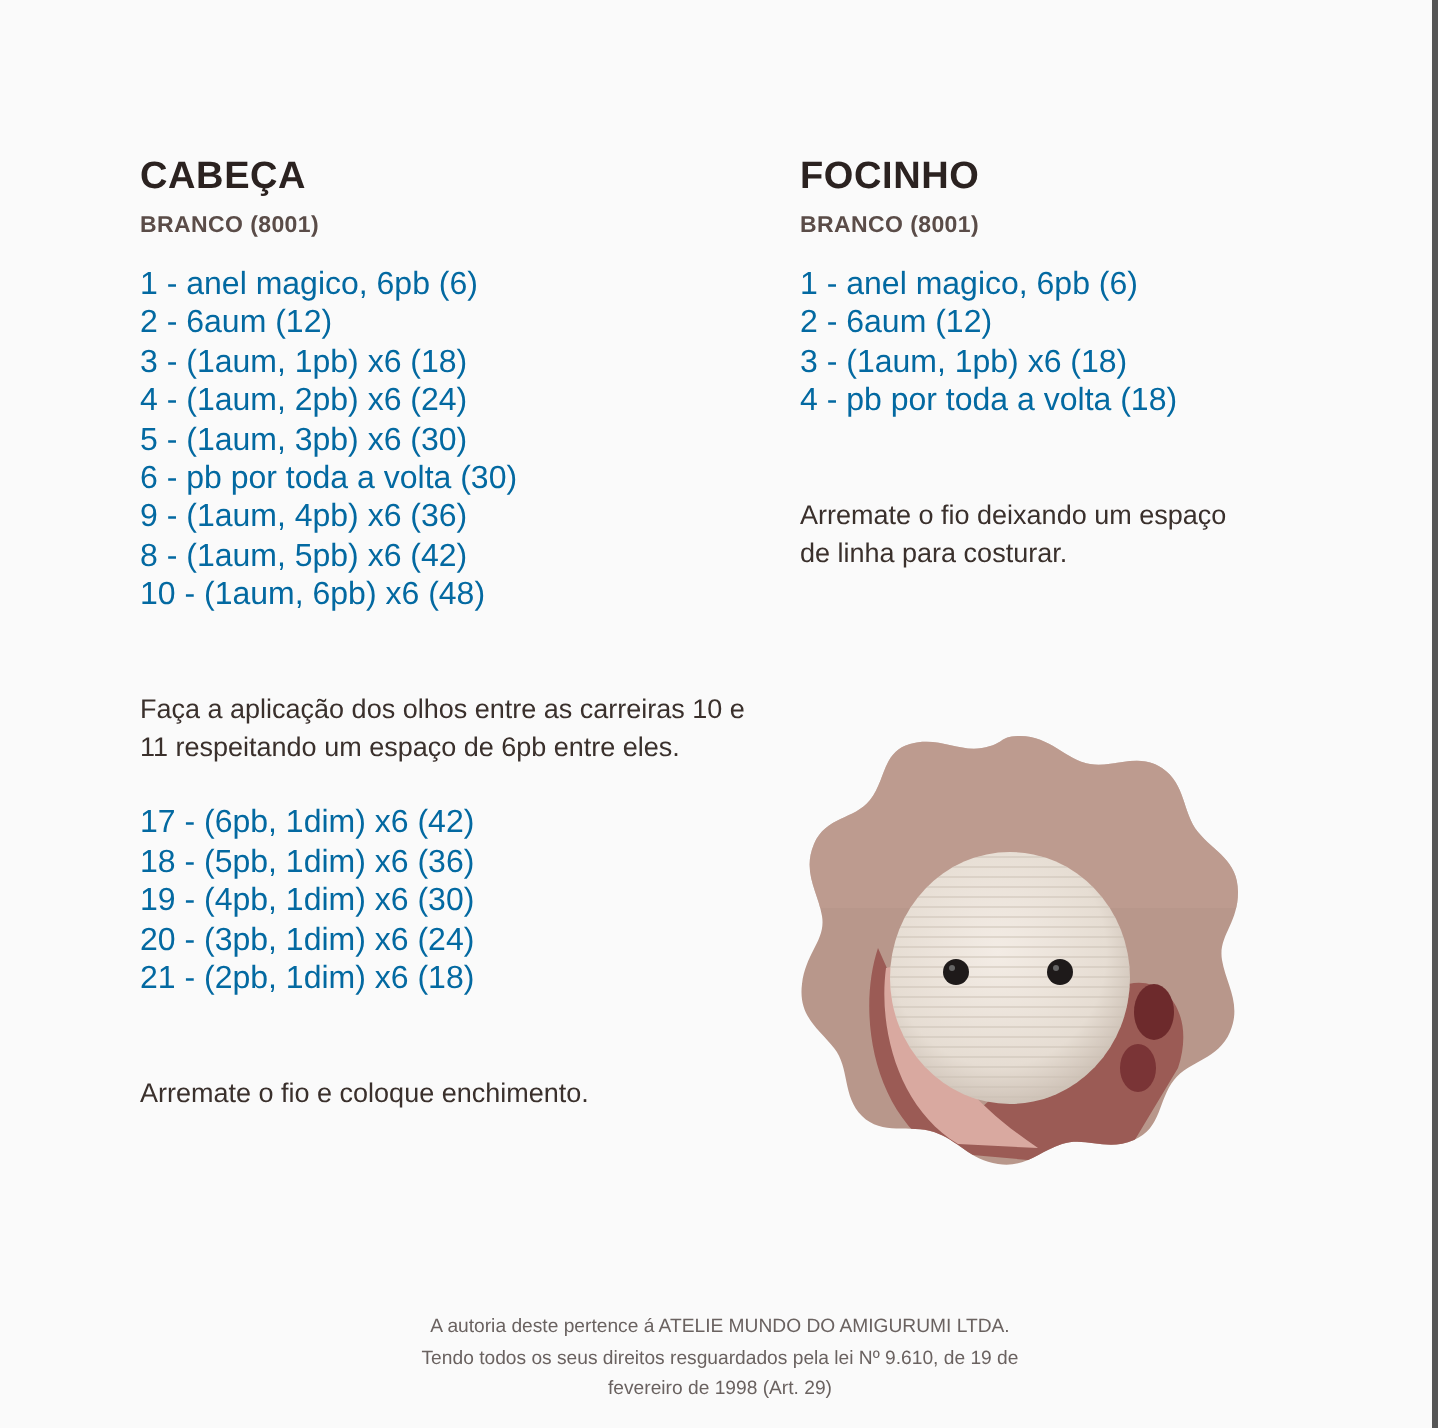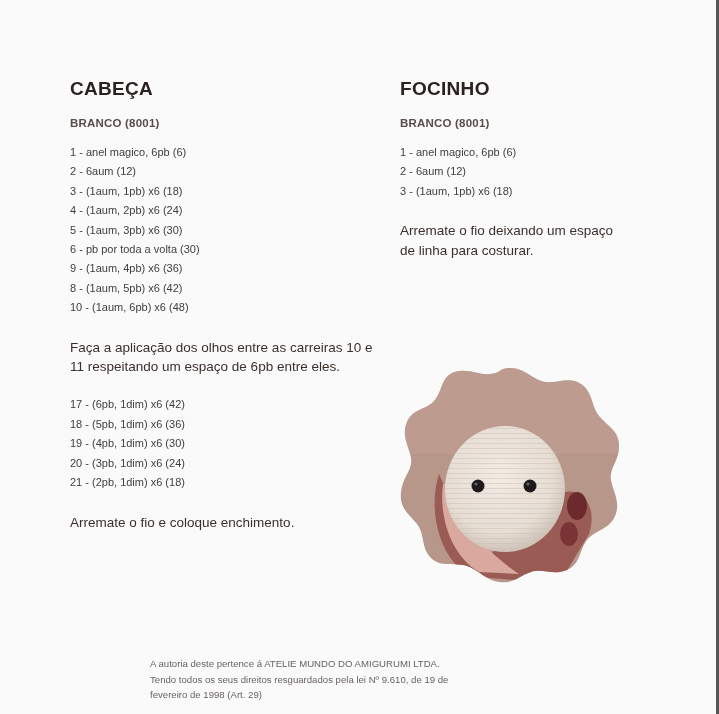--- a/index.html
+++ b/index.html
@@ -6,27 +6,27 @@
   body {
     width:719px; height:714px; background:#f7f6f5; position:relative; overflow:hidden;
     font-family:"Liberation Sans", sans-serif; color:#3a2f2c;
   }
   .edge { position:absolute; top:0; right:0; width:3px; height:714px; background:#555; }
   .page { position:absolute; left:0; top:0; width:716px; height:714px; background:#fafafa; }
   .col { position:absolute; }
   .col-left { left:70px; top:78px; width:320px; }
   .col-right { left:400px; top:78px; width:260px; }
   h2 { margin:0; font-size:19px; font-weight:bold; color:#2b2220; letter-spacing:0.3px; }
-  .sub { font-size:11.5px; font-weight:bold; color:#5a4c48; margin-top:17px; letter-spacing:0.2px; }
+  .sub { font-size:11.5px; font-weight:bold; color:#5a4c48; margin-top:7px; letter-spacing:0.2px; }
   .rows { margin-top:14px; }
-  .row { font-size:11px; line-height:19.4px; color:#404040; white-space:nowrap; }
-  .para { font-size:13.5px; line-height:19.4px; color:#3a302c; margin-top:20px; }
+  .row { font-size:16px; line-height:19.4px; color:#0369a1; white-space:nowrap; }
+  .para { font-size:13.5px; line-height:19.4px; color:#3a302c; margin-top:37px; }
   .rows2 { margin-top:19px; }
   .footer {
-    position:absolute; left:150px; top:656px; width:420px; text-align:left;
+    position:absolute; left:150px; top:656px; width:420px; text-align:center;
     font-size:9.6px; line-height:15.5px; color:#6a6260;
   }
   .photo {
     position:absolute; left:399px; top:364px; width:222px; height:220px;
   }
 </style>
 </head>
 <body>
 
 <div class="page">
@@ -56,20 +56,21 @@
     <div class="para">Arremate o fio e coloque enchimento.</div>
   </div>
 
   <div class="col col-right">
     <h2>FOCINHO</h2>
     <div class="sub">BRANCO (8001)</div>
     <div class="rows">
       <div class="row">1 - anel magico, 6pb (6)</div>
       <div class="row">2 - 6aum (12)</div>
       <div class="row">3 - (1aum, 1pb) x6 (18)</div>
+      <div class="row">4 - pb por toda a volta (18)</div>
     </div>
     <div class="para" style="width:220px">Arremate o fio deixando um espaço de linha para costurar.</div>
   </div>
 
   <div class="photo">
     <svg width="222" height="220" viewBox="0 0 222 220">
       <defs>
         <clipPath id="scallop">
           <path d="M111,4
             C126,4 134,16 146,18 C158,20 170,12 182,20 C194,28 192,42 200,52

